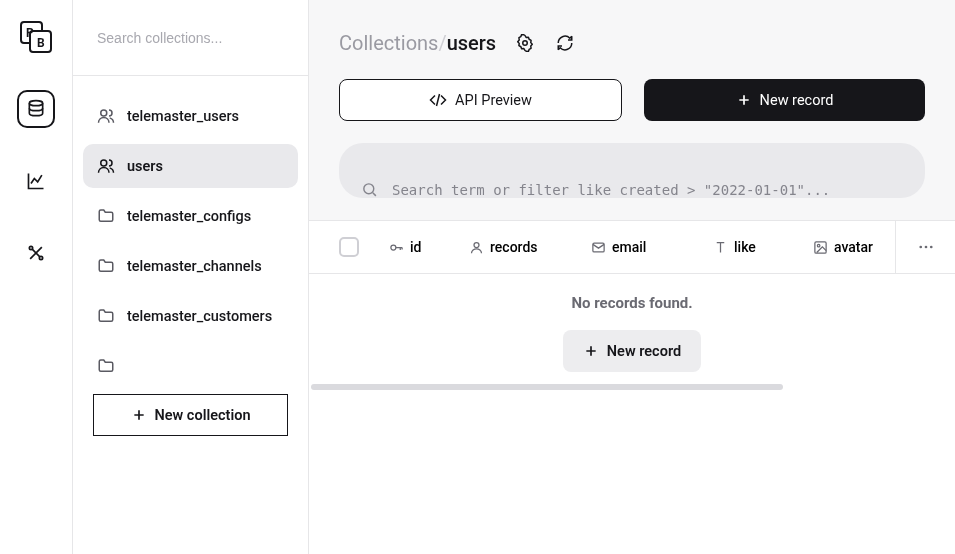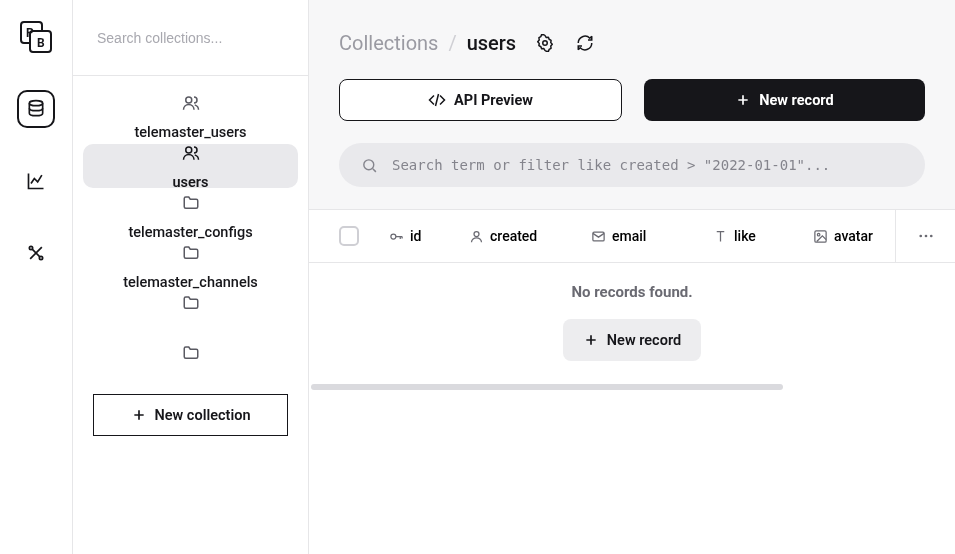--- a/index.html
+++ b/index.html
@@ -85,21 +85,20 @@
       align-items: center;
       gap: 12px;
       padding: 0 14px;
       height: 44px;
       border-radius: 10px;
       font-size: 14.5px;
       font-weight: 500;
       color: #16161a;
       cursor: pointer;
       margin-bottom: 6px;
-      flex-direction: column;
     }
     .sidebar-item.active {
       background: #e9e9ec;
       font-weight: 600;
     }
     .sidebar-item svg {
       flex-shrink: 0;
       color: #5a5a62;
     }
     .sidebar-item.active svg {
@@ -135,21 +134,20 @@
     }
     .breadcrumb-row {
       display: flex;
       align-items: center;
       gap: 18px;
       margin-bottom: 24px;
     }
     .breadcrumb {
       display: flex;
       align-items: center;
-      gap: 10px;
       font-size: 20px;
       color: #9a9aa2;
     }
     .breadcrumb .current {
       color: #16161a;
       font-weight: 500;
     }
     .breadcrumb .sep {
       color: #cfcfd4;
     }
@@ -169,40 +167,40 @@
       margin-bottom: 22px;
     }
     .btn {
       height: 42px;
       border-radius: 8px;
       display: flex;
       align-items: center;
       justify-content: center;
       gap: 8px;
       font-size: 14.5px;
-      font-weight: 700;
+      font-weight: 400;
       cursor: pointer;
       flex: 1;
     }
     .btn-outline {
       border: 1.5px solid #16161a;
       background: #fff;
       color: #16161a;
     }
     .btn-primary {
       background: #16161a;
       color: #fff;
     }
 
     .filter-bar {
       background: #e9e9ec;
       border-radius: 24px;
-      height: 44px;
-      display: flex;
-      align-items: center;
+      height: 55px;
+      display: flex;
+      align-items: flex-end;
       padding: 0 22px;
       gap: 14px;
     }
     .filter-bar input {
       border: none;
       outline: none;
       background: transparent;
       font-family: ui-monospace, SFMono-Regular, Menlo, Monaco, Consolas, monospace;
       font-size: 14px;
       color: #16161a;
@@ -376,20 +374,21 @@
       <svg width="18" height="18" viewBox="0 0 24 24" fill="none" stroke="currentColor" stroke-width="2">
         <path d="M3 6a2 2 0 012-2h4l2 3h8a2 2 0 012 2v8a2 2 0 01-2 2H5a2 2 0 01-2-2V6z"></path>
       </svg>
       <span>telemaster_channels</span>
     </div>
 
     <div class="sidebar-item">
       <svg width="18" height="18" viewBox="0 0 24 24" fill="none" stroke="currentColor" stroke-width="2">
         <path d="M3 6a2 2 0 012-2h4l2 3h8a2 2 0 012 2v8a2 2 0 01-2 2H5a2 2 0 01-2-2V6z"></path>
       </svg>
+      <span>telemaster_customers</span>
     </div>
 
     <div class="sidebar-item">
       <svg width="18" height="18" viewBox="0 0 24 24" fill="none" stroke="currentColor" stroke-width="2">
         <path d="M3 6a2 2 0 012-2h4l2 3h8a2 2 0 012 2v8a2 2 0 01-2 2H5a2 2 0 01-2-2V6z"></path>
       </svg>
     </div>
 
     <div class="new-collection-btn">
       <svg width="16" height="16" viewBox="0 0 24 24" fill="none" stroke="currentColor" stroke-width="2.5">
@@ -456,21 +455,21 @@
         <circle cx="7" cy="12" r="4"></circle>
           <path d="M11 12h10M18 12v4M21 12v3"></path>
       </svg>
       <span>id</span>
     </div>
     <div class="th th-username">
       <svg width="15" height="15" viewBox="0 0 24 24" fill="none" stroke="currentColor" stroke-width="2">
         <circle cx="12" cy="8" r="4"></circle>
           <path d="M4 21c0-4 4-7 8-7s8 3 8 7"></path>
       </svg>
-      <span>created</span>
+      <span>records</span>
     </div>
     <div class="th th-email">
       <svg width="15" height="15" viewBox="0 0 24 24" fill="none" stroke="currentColor" stroke-width="2">
         <rect x="3" y="5" width="18" height="14" rx="2"></rect>
           <path d="M3 7l9 6 9-6"></path>
       </svg>
       <span>email</span>
     </div>
     <div class="th th-name">
       <svg width="15" height="15" viewBox="0 0 24 24" fill="none" stroke="currentColor" stroke-width="2">

